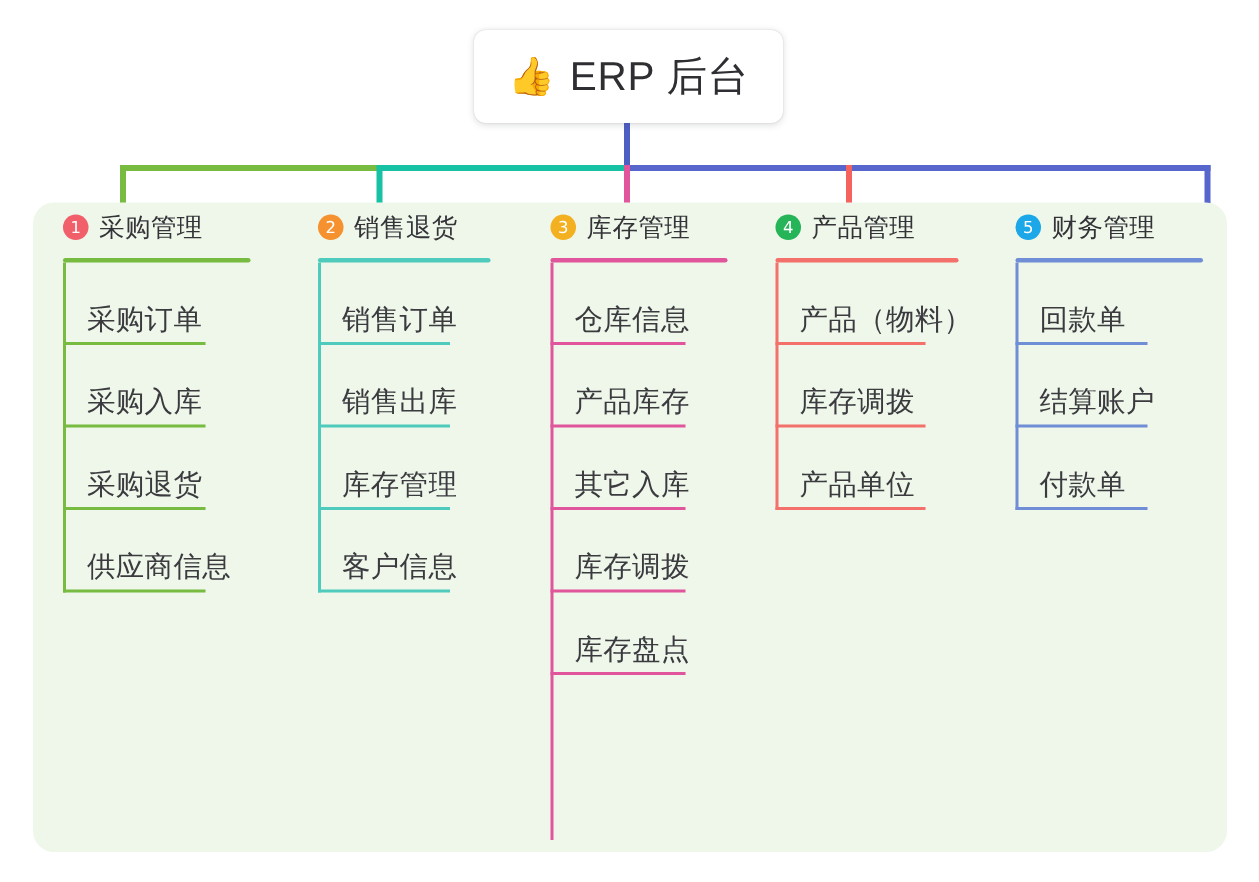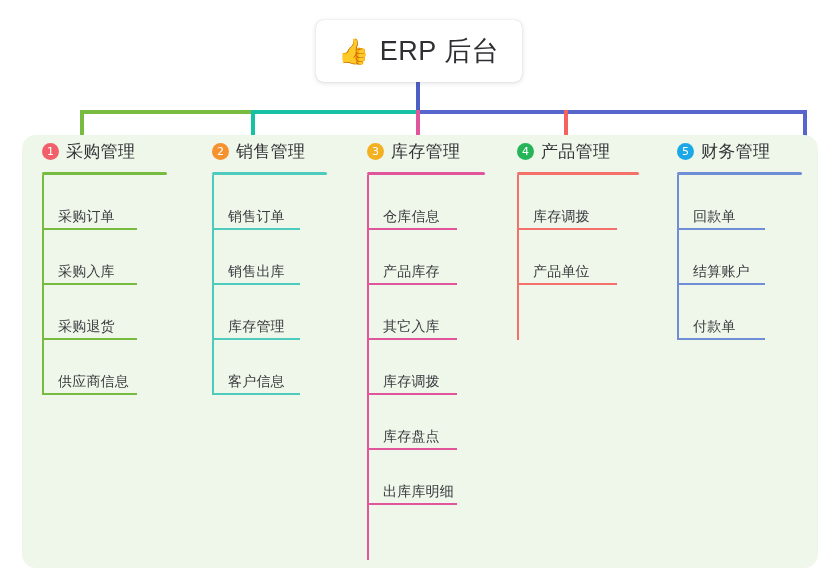--- a/index.html
+++ b/index.html
@@ -117,21 +117,21 @@
   }
   .leaf {
     position: relative;
     box-sizing: border-box;
     height: 55px;
     padding-left: 16px;
     display: flex;
     align-items: flex-end;
   }
   .leaf-label {
-    font-size: 14px;
+    font-size: 19px;
     color: #3a3a3f;
     padding-bottom: 4px;
     white-space: nowrap;
     letter-spacing: 0.2px;
   }
   .leaf-underline {
     position: absolute;
     left: 0;
     bottom: 0;
     height: 2px;
@@ -185,21 +185,21 @@
         </div>
         <div class="leaf">
           <span class="leaf-label">供应商信息</span>
           <div class="leaf-underline" style="background: rgb(119, 187, 65); width: 95px;"></div>
         </div>
       </div>
     </div>
     <div class="column" style="width: 155px;">
       <div class="col-head">
         <span class="badge" style="background: rgb(245, 145, 46);">2</span>
-        <span class="col-title">销售管理</span>
+        <span class="col-title">销售退货</span>
       </div>
       <div class="col-rule" style="background: rgb(78, 203, 189); width: 115px; margin-left: 20px;"></div>
       <div class="leaf-wrap">
         <div class="spine" style="background: rgb(78, 203, 189); height: 220px;"></div>
         <div class="leaf">
           <span class="leaf-label">销售订单</span>
           <div class="leaf-underline" style="background: rgb(78, 203, 189); width: 88px;"></div>
         </div>
         <div class="leaf">
           <span class="leaf-label">销售出库</span>
@@ -236,35 +236,35 @@
           <div class="leaf-underline" style="background: rgb(224, 85, 156); width: 90px;"></div>
         </div>
         <div class="leaf">
           <span class="leaf-label">库存调拨</span>
           <div class="leaf-underline" style="background: rgb(224, 85, 156); width: 90px;"></div>
         </div>
         <div class="leaf">
           <span class="leaf-label">库存盘点</span>
           <div class="leaf-underline" style="background: rgb(224, 85, 156); width: 90px;"></div>
         </div>
-        <div class="leaf">
-          <span class="leaf-label">出库库明细</span>
-          <div class="leaf-underline" style="background: rgb(224, 85, 156); width: 90px;"></div>
-        </div>
       </div>
     </div>
     <div class="column" style="width: 160px;">
       <div class="col-head">
         <span class="badge" style="background: rgb(37, 180, 87);">4</span>
         <span class="col-title">产品管理</span>
       </div>
       <div class="col-rule" style="background: rgb(244, 112, 107); width: 122px; margin-left: 20px;"></div>
       <div class="leaf-wrap">
         <div class="spine" style="background: rgb(244, 112, 107); height: 165px;"></div>
         <div class="leaf">
+          <span class="leaf-label">产品（物料）</span>
+          <div class="leaf-underline" style="background: rgb(244, 112, 107); width: 100px;"></div>
+        </div>
+        <div class="leaf">
           <span class="leaf-label">库存调拨</span>
           <div class="leaf-underline" style="background: rgb(244, 112, 107); width: 100px;"></div>
         </div>
         <div class="leaf">
           <span class="leaf-label">产品单位</span>
           <div class="leaf-underline" style="background: rgb(244, 112, 107); width: 100px;"></div>
         </div>
       </div>
     </div>
     <div class="column" style="width: 161px;">

